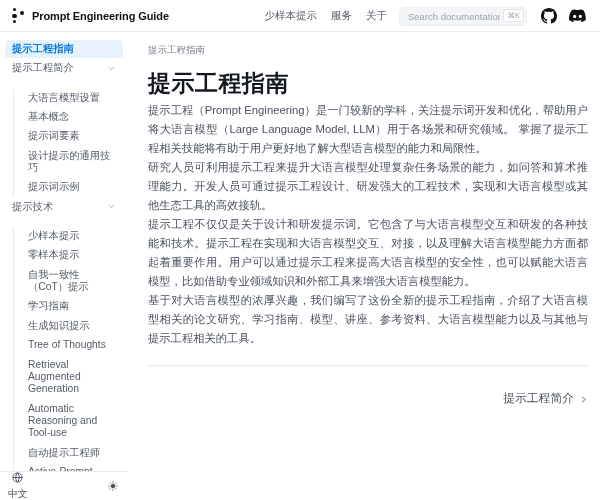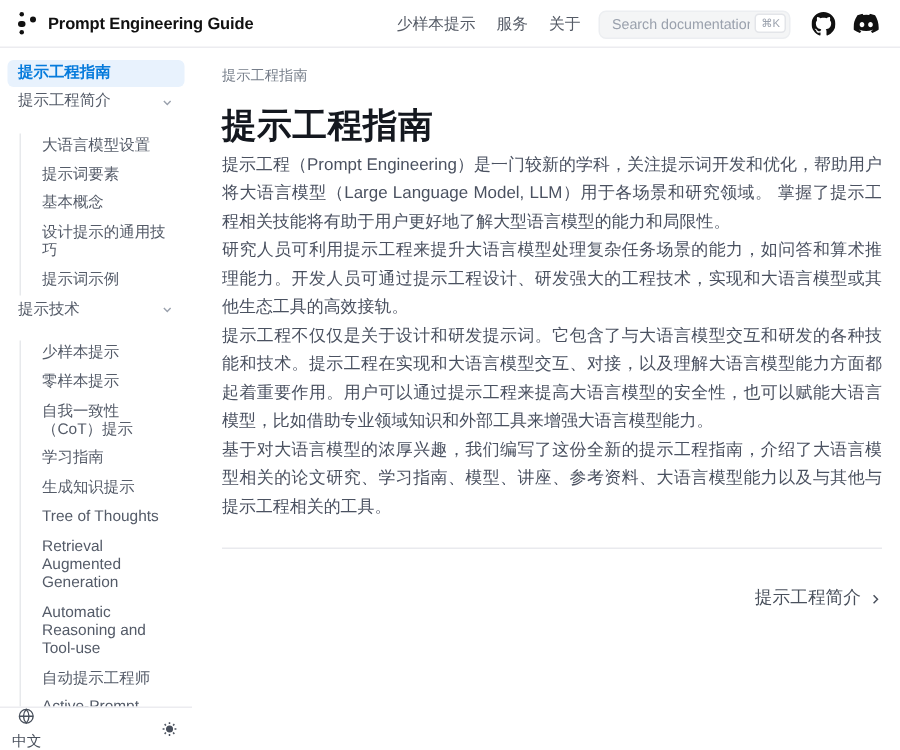--- a/index.html
+++ b/index.html
@@ -109,22 +109,22 @@
     <div class="sb-scroll" id="sb-scroll">
         <div class="sb-item active">提示工程指南</div>
         <div class="sb-item sb-folder">
           <span>提示工程简介</span>
           <svg width="9" height="9" viewBox="0 0 24 24" fill="none" stroke="#9aa1ad" stroke-width="2.6">
             <path d="M6 9l6 6 6-6"></path>
           </svg>
         </div>
         <div class="sb-group">
           <div class="sb-item">大语言模型设置</div>
+          <div class="sb-item">基本概念</div>
           <div class="sb-item">提示词要素</div>
-          <div class="sb-item">基本概念</div>
           <div class="sb-item">设计提示的通用技巧</div>
           <div class="sb-item">提示词示例</div>
         </div>
         <div class="sb-item sb-folder">
           <span>提示技术</span>
           <svg width="9" height="9" viewBox="0 0 24 24" fill="none" stroke="#9aa1ad" stroke-width="2.6">
             <path d="M6 9l6 6 6-6"></path>
           </svg>
         </div>
         <div class="sb-group">

